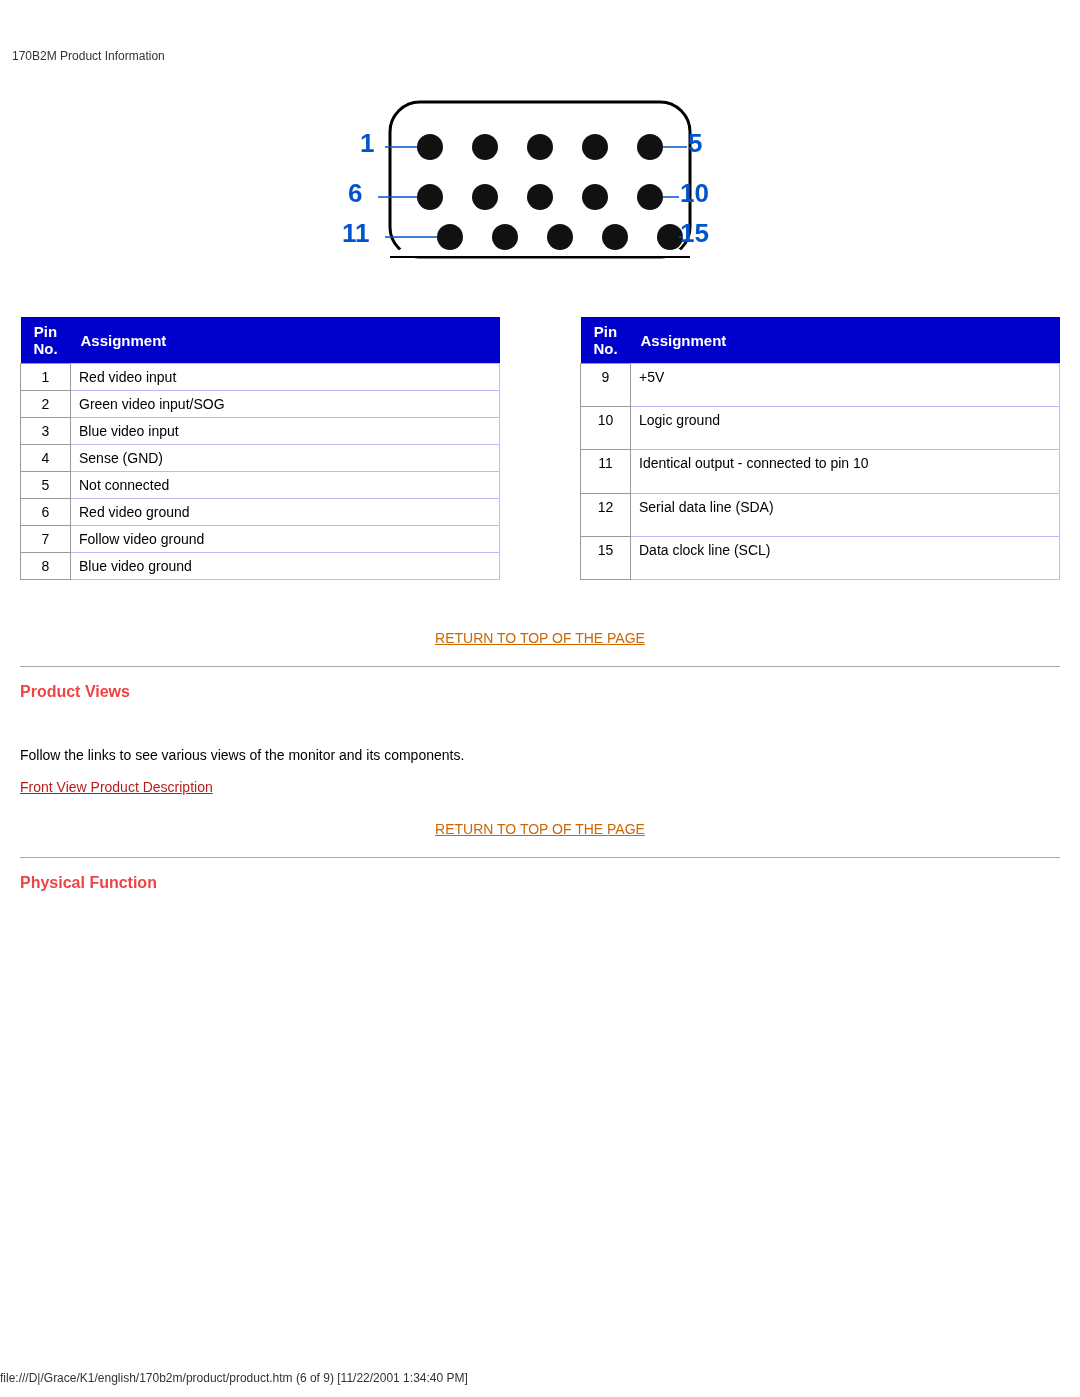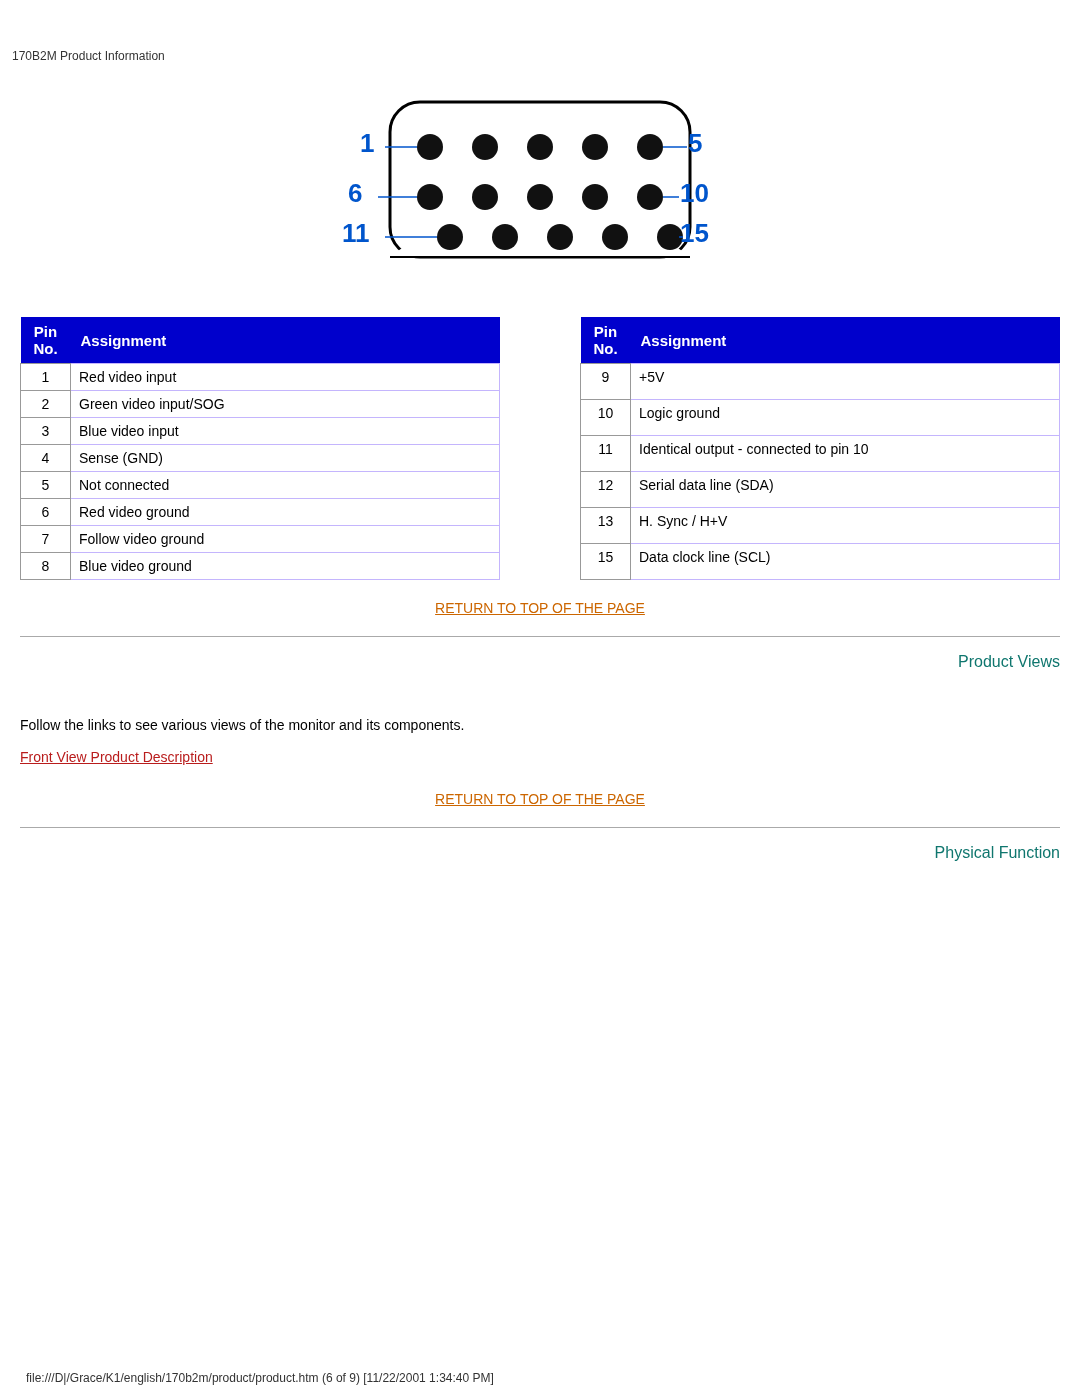--- a/index.html
+++ b/index.html
@@ -28,20 +28,21 @@
 
     .connector-svg {
       width: 420px;
       height: 200px;
     }
 
     .tables-section {
       padding: 0 20px;
       display: flex;
       gap: 30px;
+      margin-bottom: 30px;
     }
 
     .pin-table {
       border-collapse: collapse;
       flex: 1;
     }
 
     .pin-table th {
       background: #0000cc;
       color: #fff;
@@ -83,25 +84,24 @@
       cursor: pointer;
     }
 
     .divider {
       border: none;
       border-top: 1px solid #aaa;
       margin: 0 20px;
     }
 
     .section-heading {
-      color: #0f766e;
+      color: #ef4444;
       font-size: 16px;
-      font-weight: normal;
+      font-weight: bold;
       padding: 16px 20px 10px 20px;
-      text-align: right;
     }
 
     .section-body {
       padding: 0 20px 10px 20px;
       font-size: 14px;
       margin-top: 36px;
     }
 
     .front-view-link {
       color: #b91c1c;
@@ -110,21 +110,21 @@
       font-size: 14px;
       padding: 6px 20px;
       display: block;
     }
 
     .status-bar {
       position: absolute;
       bottom: 8px;
       left: 0;
       right: 0;
-      padding: 4px 26px;
+      padding: 4px 0;
       font-size: 12px;
       color: #333;
     }
   </style>
 </head>
 <body>
 
 <div class="page-title-bar">170B2M Product Information</div>
 
 <div class="connector-diagram">
@@ -251,24 +251,20 @@
         </tr>
         <tr>
           <td class="pin-num">11</td>
           <td>Identical output - connected to pin 10</td>
         </tr>
         <tr>
           <td class="pin-num">12</td>
           <td>Serial data line (SDA)</td>
         </tr>
         <tr>
-          <td class="pin-num">13</td>
-          <td>H. Sync / H+V</td>
-        </tr>
-        <tr>
           <td class="pin-num">15</td>
           <td>Data clock line (SCL)</td>
         </tr>
       </tbody>
   </table>
 </div>
 
 <div class="return-link-section">
   <a class="return-link">RETURN TO TOP OF THE PAGE</a>
 </div>

